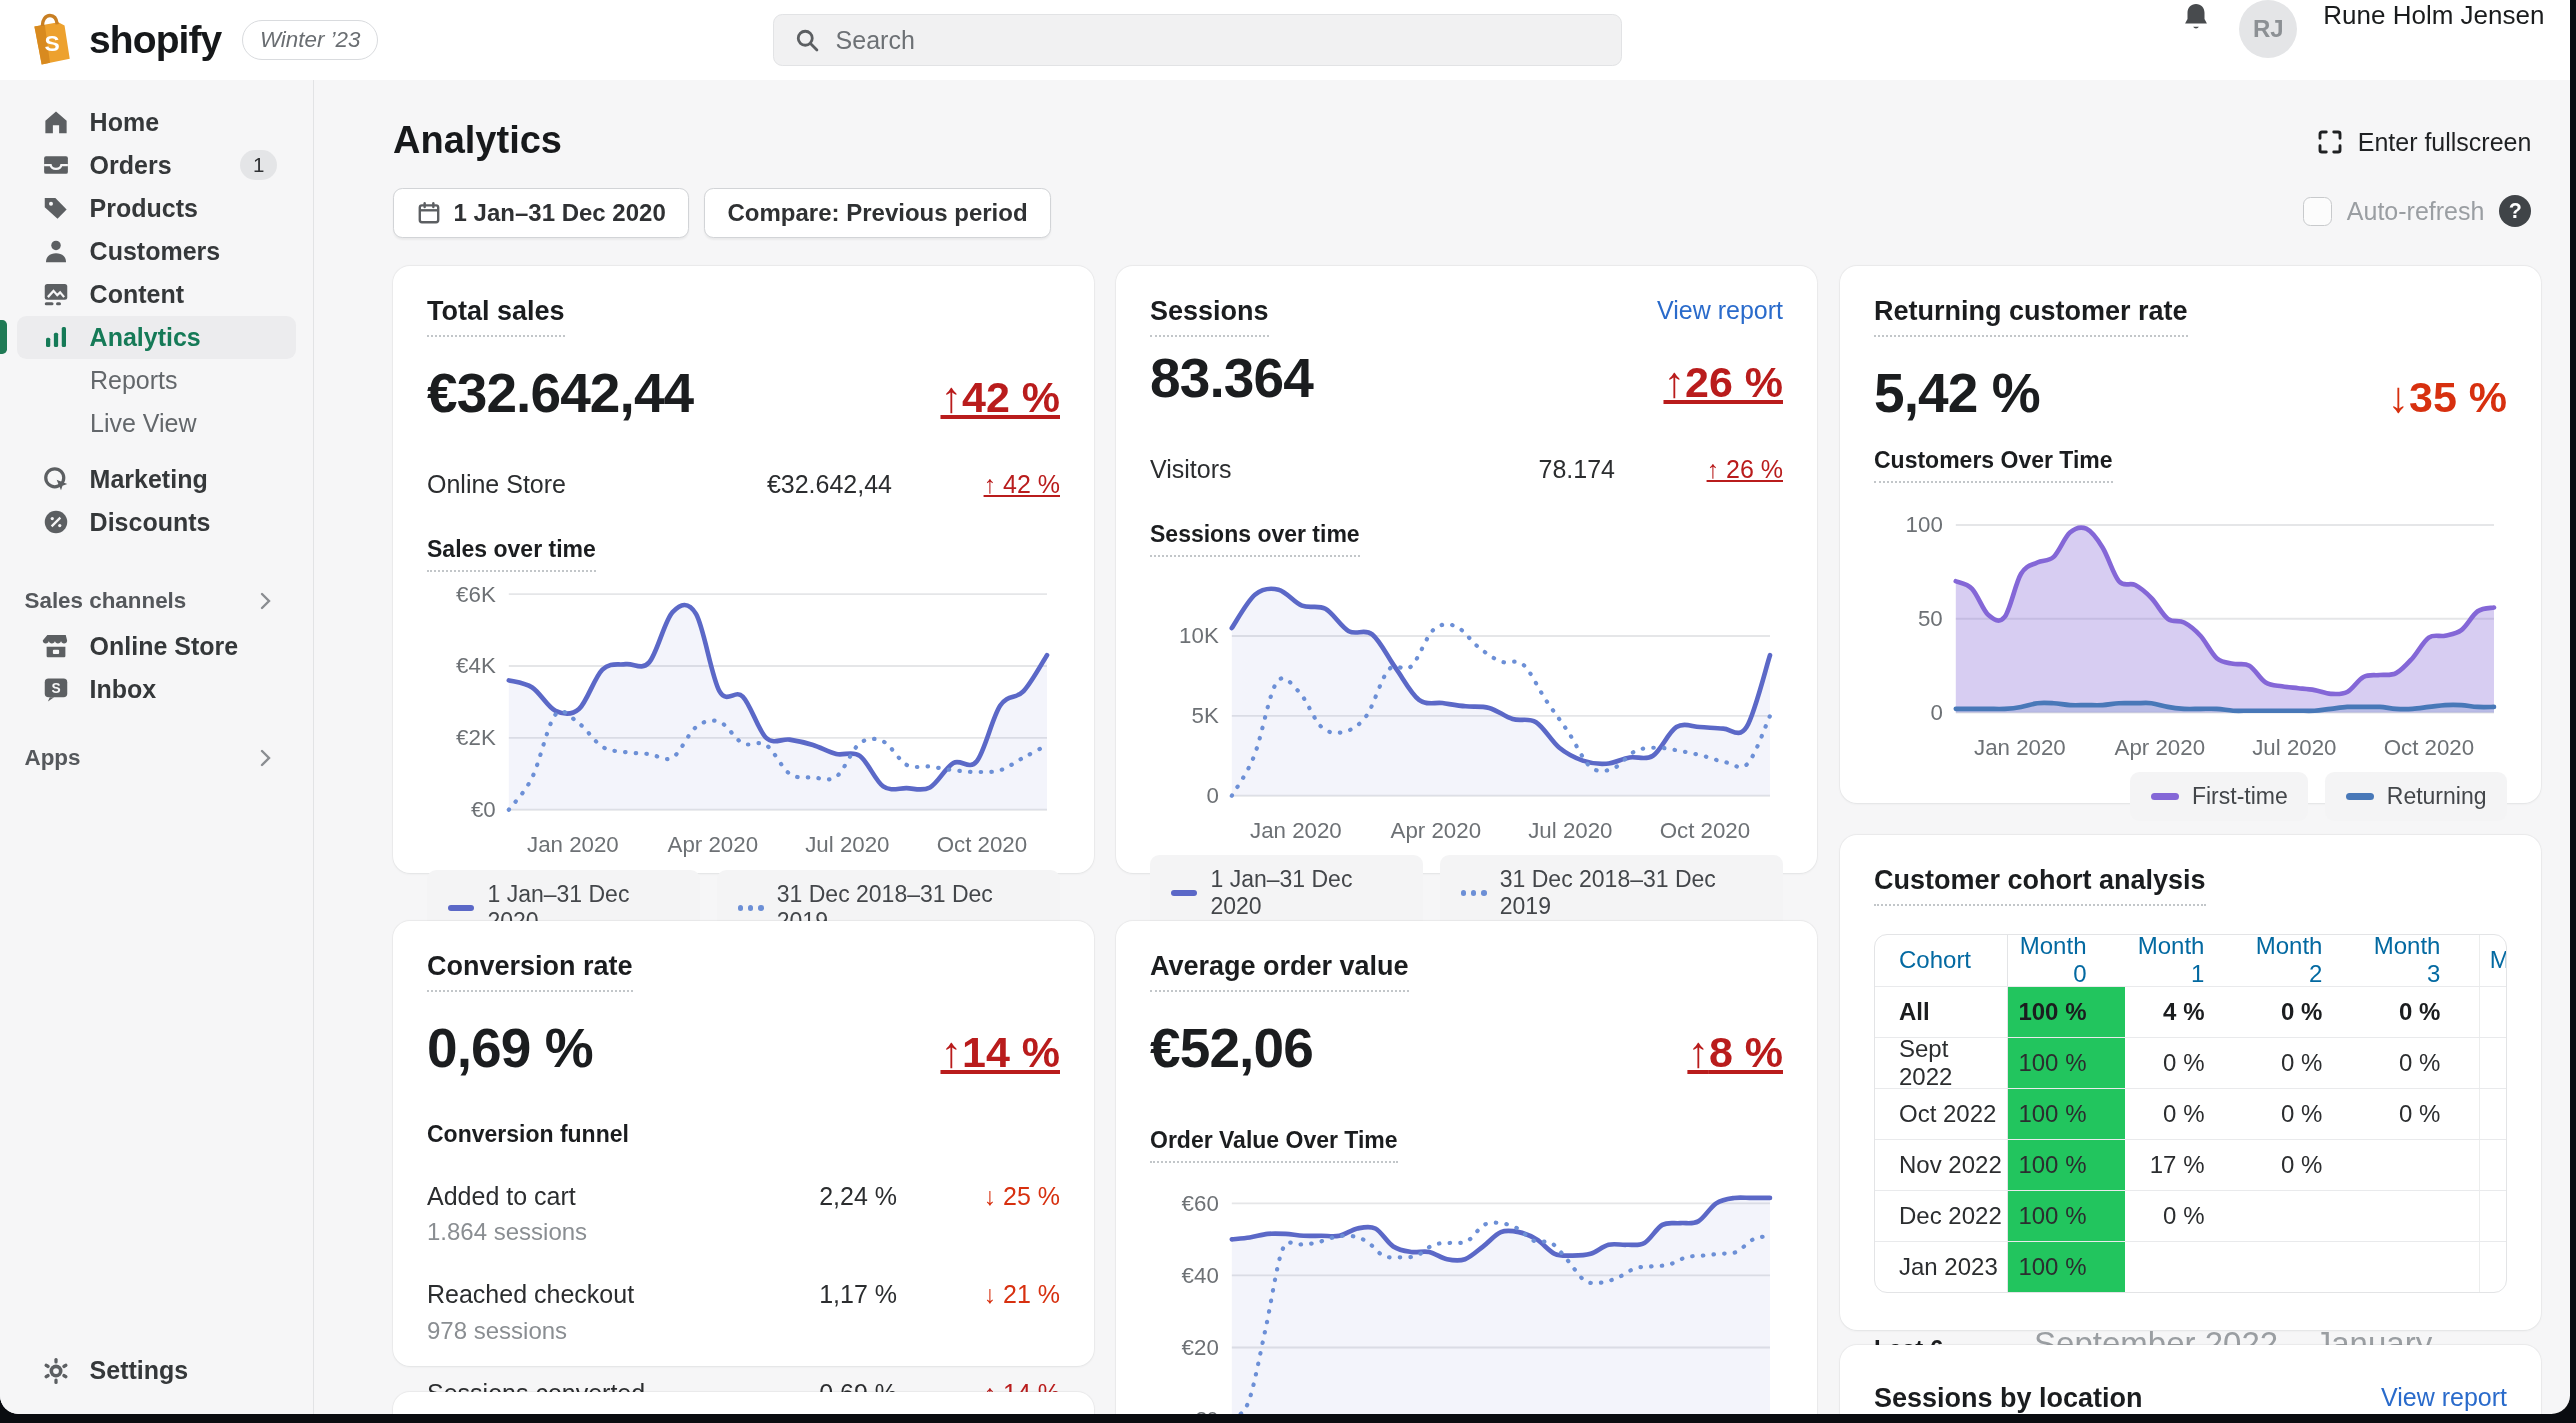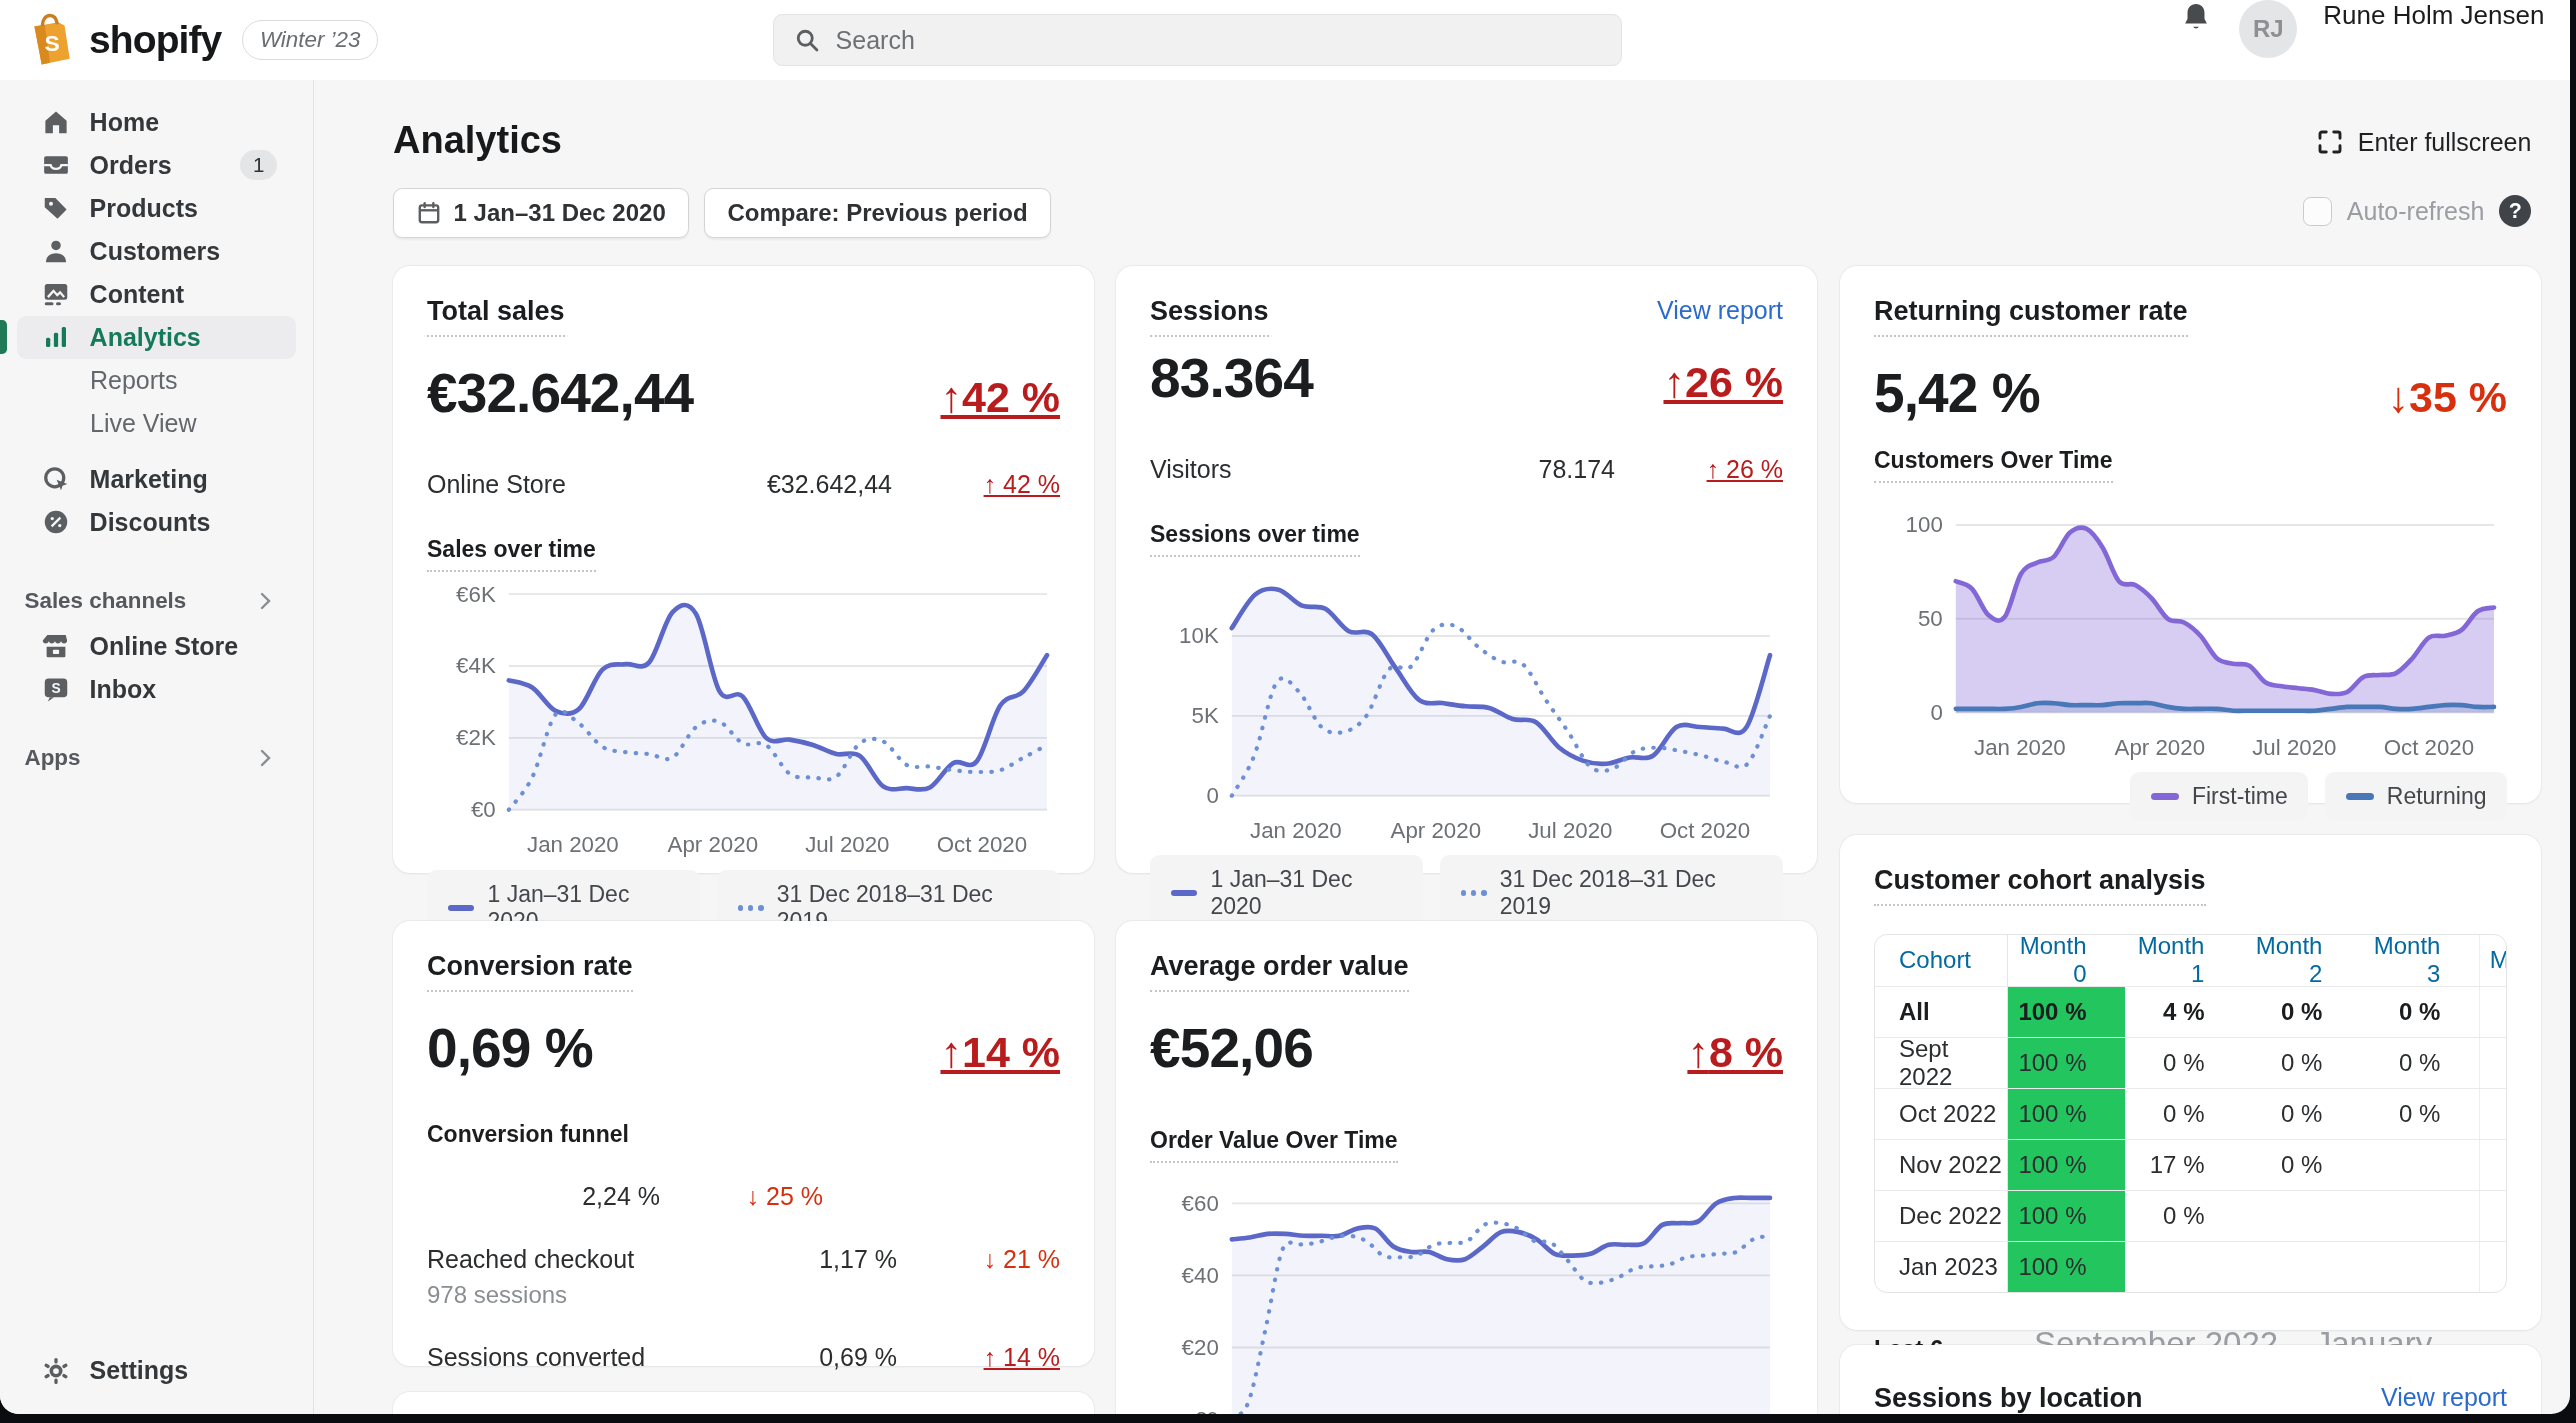--- a/index.html
+++ b/index.html
@@ -339,20 +339,24 @@
       <div class="card" style="height:445px; margin-top:48px">
         <div class="card-head">
           <span class="card-title dotted-u">Conversion rate</span>
         </div>
         <div class="big-row">
           <span class="big-num">0,69 %</span>
           <span class="big-delta green"><span>↑</span><span>14 %</span></span>
         </div>
         <div class="funnel-title">Conversion funnel</div>
         <div class="f-row">
+          <div class="f-main">
+              <div class="f-lbl">Added to cart</div>
+              <div class="f-sub">1.864 sessions</div>
+            </div>
           <span class="f-val">2,24 %</span>
           <span class="f-delta red">↓ 25 %</span>
         </div>
         <div class="f-row">
           <div class="f-main">
               <div class="f-lbl">Reached checkout</div>
               <div class="f-sub">978 sessions</div>
             </div>
           <span class="f-val">1,17 %</span>
           <span class="f-delta red">↓ 21 %</span>

